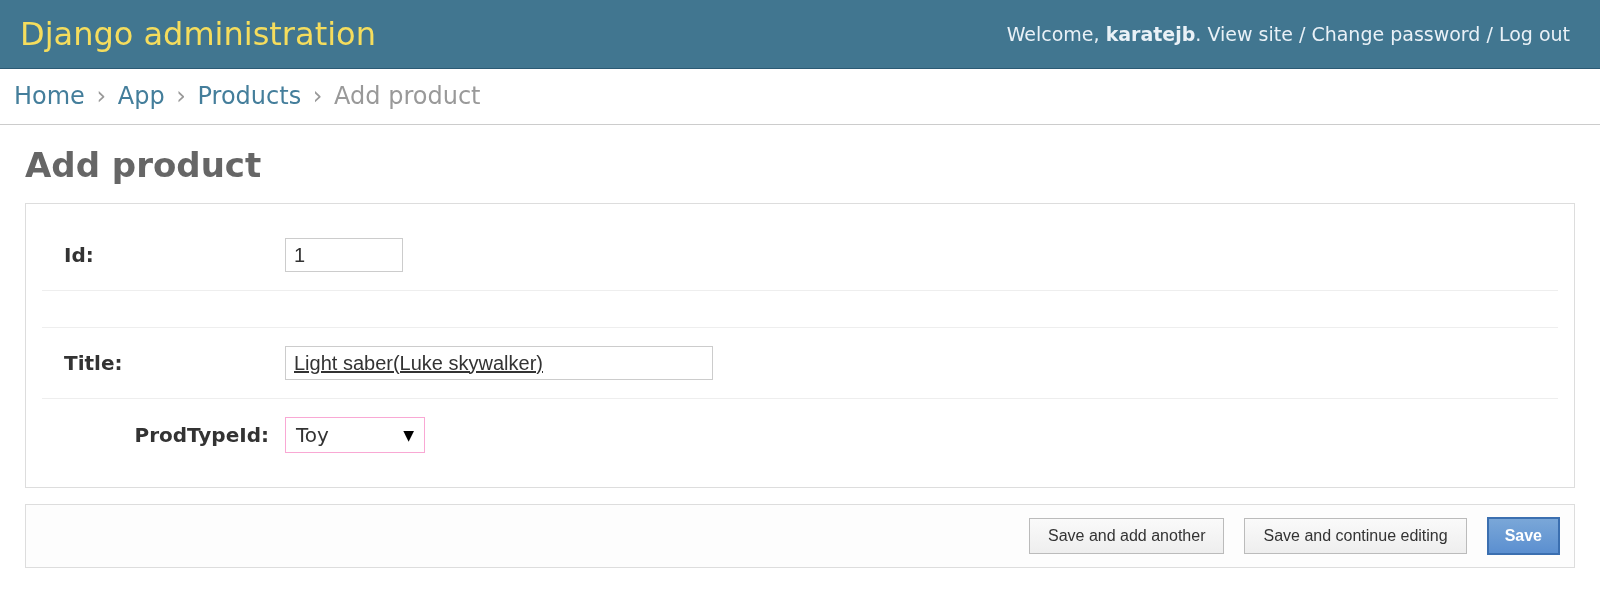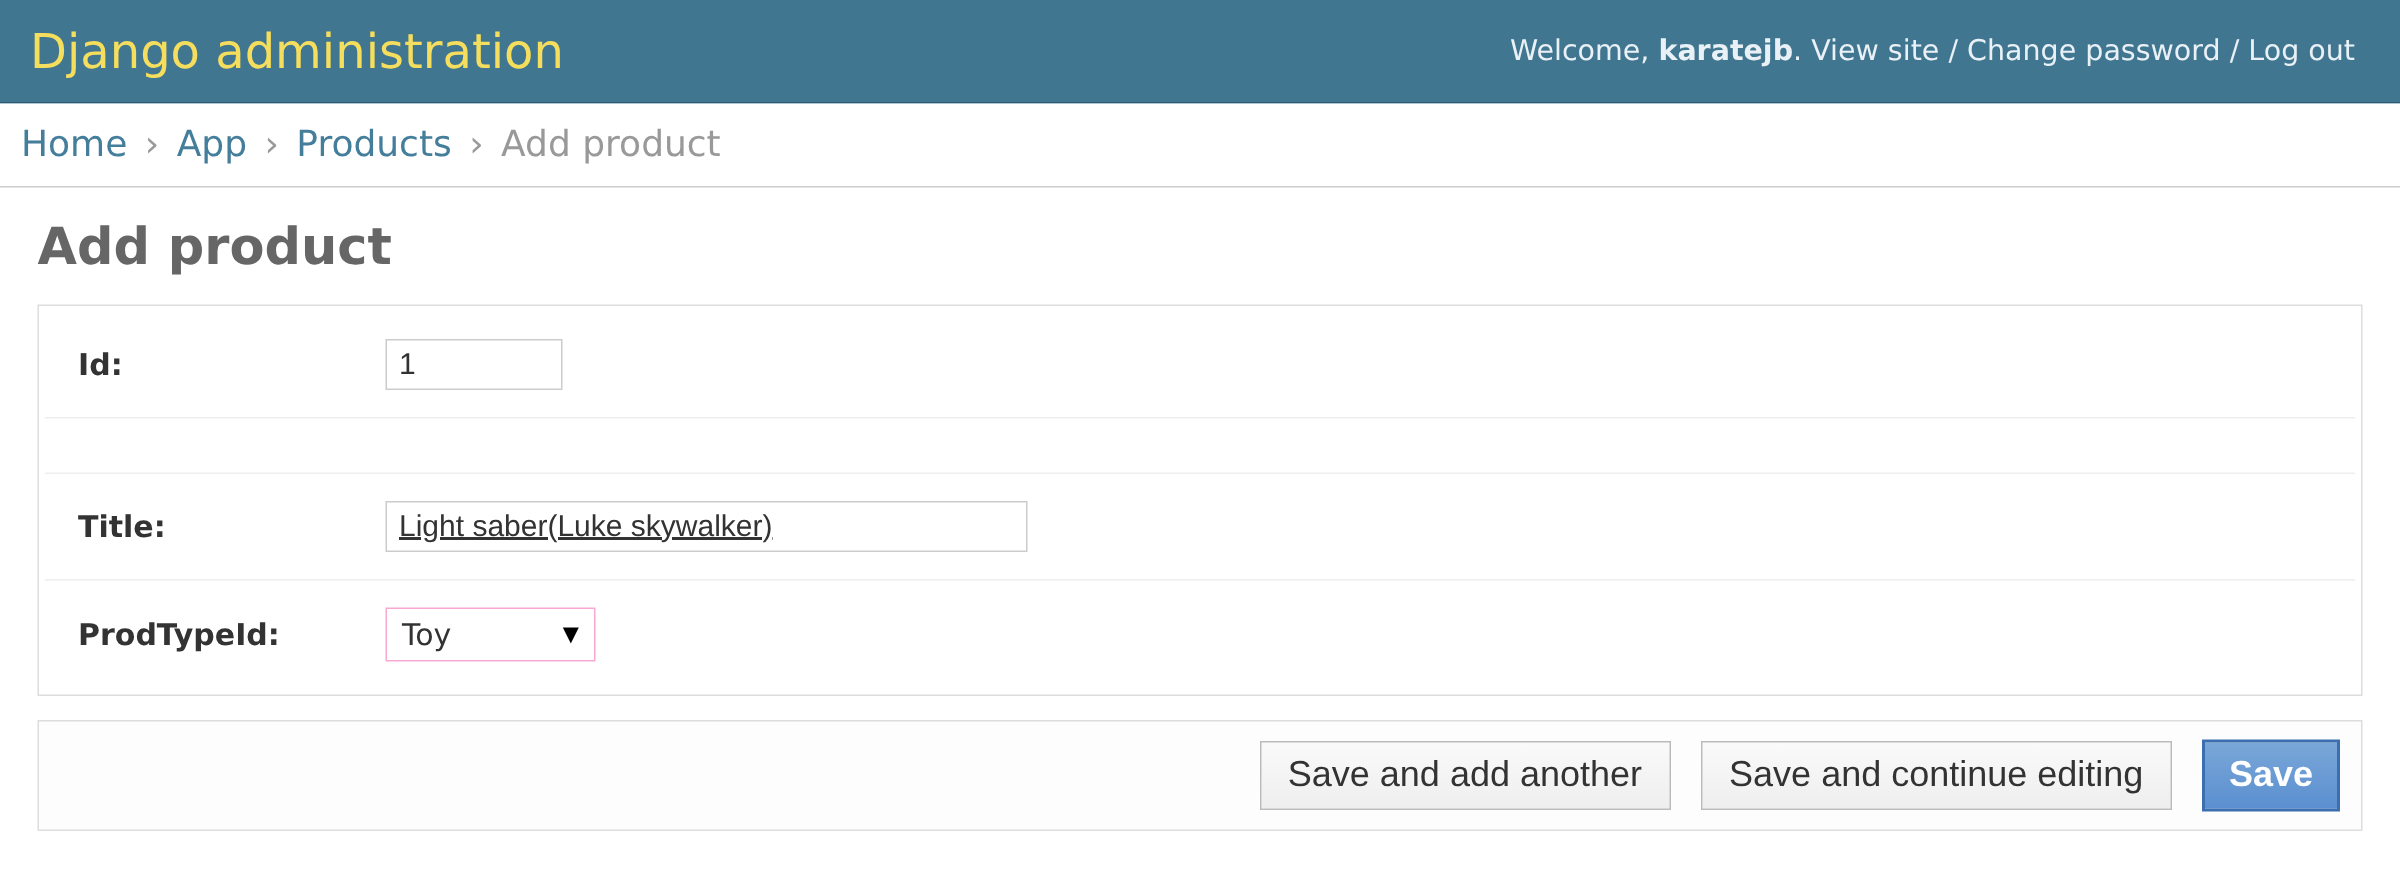--- a/index.html
+++ b/index.html
@@ -1,15 +1,15 @@
 <!DOCTYPE html>
 <html><head>
 <meta charset="utf-8">
 <style>
-  * { box-sizing: border-box; }
+  * { box-sizing: border-box; gap: 16px; }
   html, body { margin: 0; padding: 0; }
   body {
     font-family: "Lucida Grande", "DejaVu Sans", "Bitstream Vera Sans", Verdana, Arial, sans-serif;
     font-size: 14px;
     color: #333;
     background: #fff;
     width: 1600px;
   }
 
   
@@ -54,30 +54,30 @@
     margin: 10px 0 18px 0;
     font-size: 34px;
     font-weight: 700;
     color: #666;
   }
 
   
   fieldset.module {
     border: 1px solid #ddd;
     margin: 0 0 16px 0;
-    padding: 4px;
+    padding: 16px;
   }
   .form-row {
     display: flex;
     align-items: center;
     padding: 18px 22px;
     border-bottom: 1px solid #eee;
     font-size: 20px;
   }
-  .form-row:last-child { border-bottom: none; }
+  .form-row:last-child { border-bottom: none; text-align: right; }
   .form-row label {
     width: 205px;
     font-weight: bold;
     color: #333;
   }
   .form-row input[type="text"],
   .form-row input[type="number"] {
     font-size: 20px;
     padding: 4px 8px;
     border: 1px solid #ccc;
@@ -112,21 +112,21 @@
   .submit-row {
     border: 1px solid #ddd;
     padding: 12px 14px;
     display: flex;
     justify-content: flex-end;
     align-items: center;
     gap: 20px;
     background: #fdfdfd;
   }
   .submit-row .btn {
-    font-size: 24px;
+    font-size: 16px;
     padding: 8px 18px;
     border: 1px solid #bbb;
     background: linear-gradient(#fafafa, #eee);
     color: #333;
     cursor: pointer;
   }
   .submit-row .btn.default {
     background: linear-gradient(#7aa7d8, #5b8fd0);
     border: 2px solid #3b6fb0;
     color: #fff;

